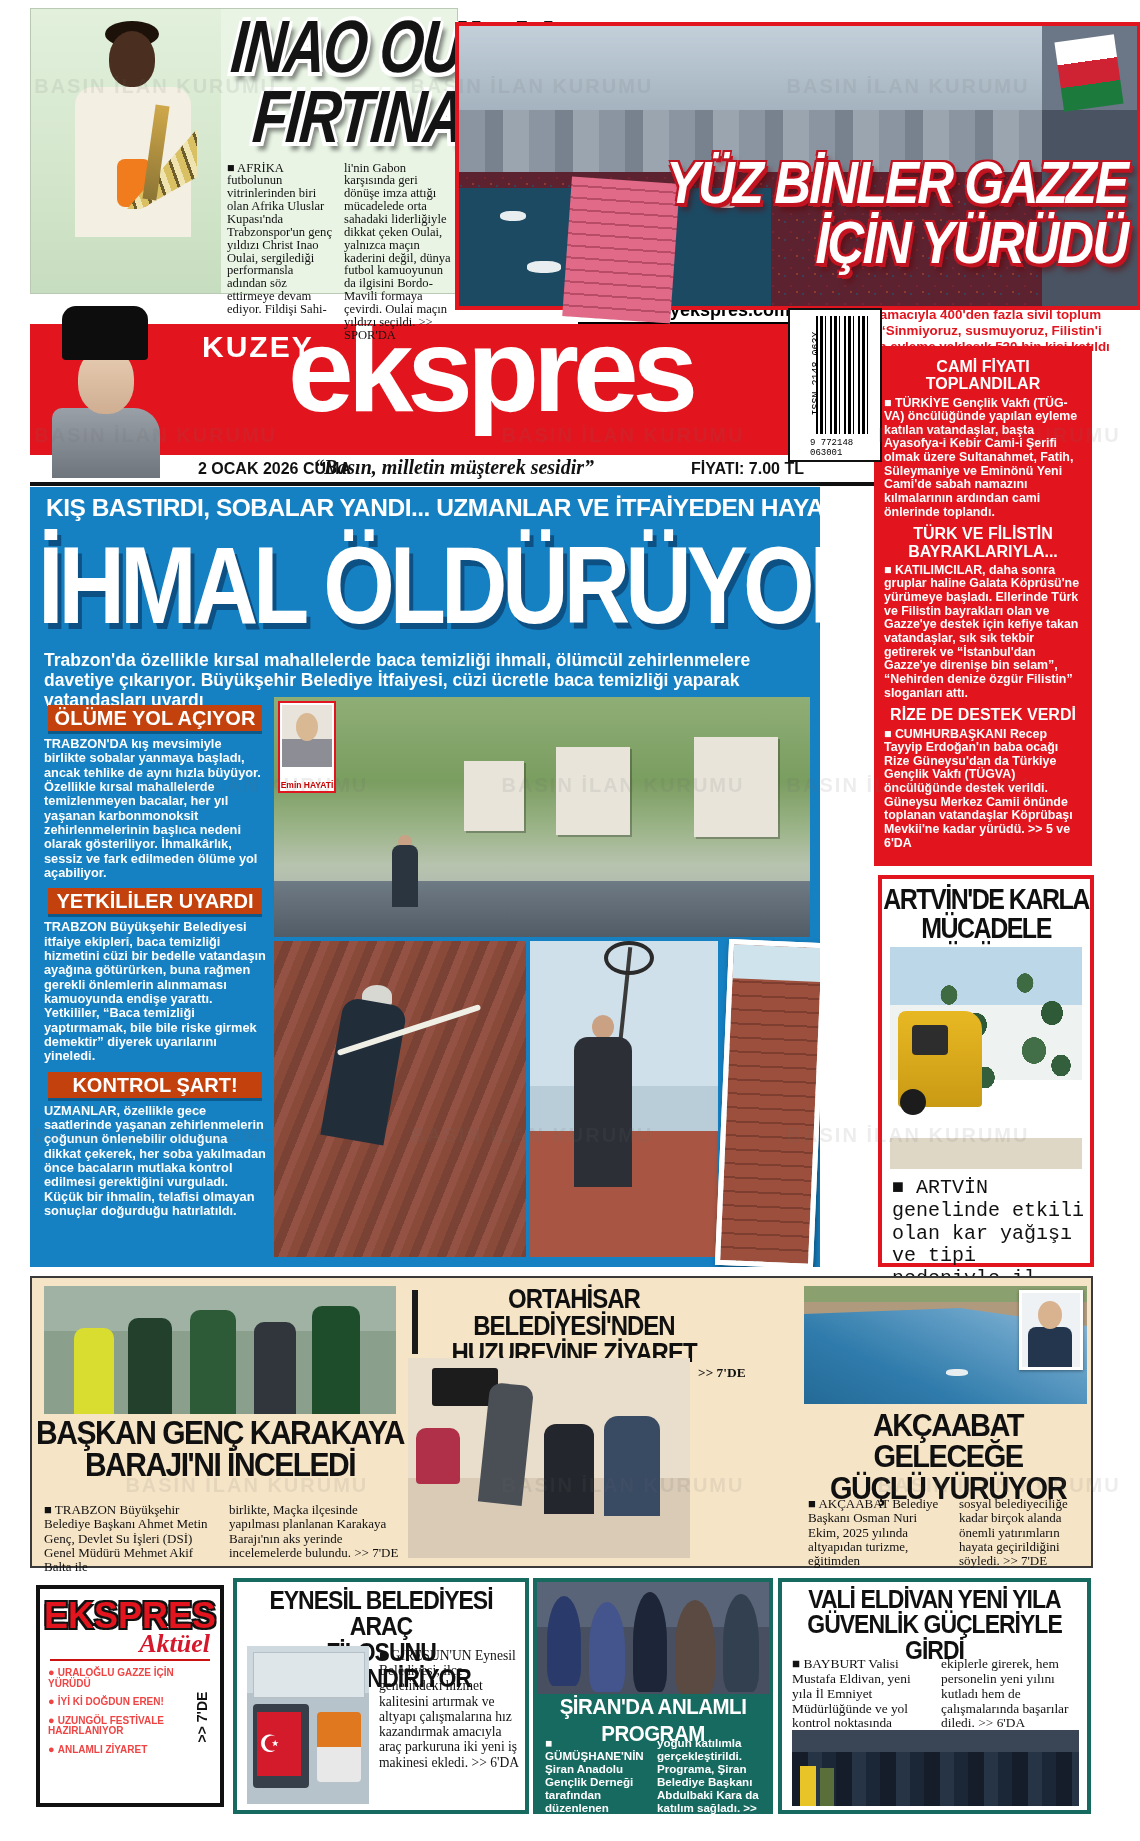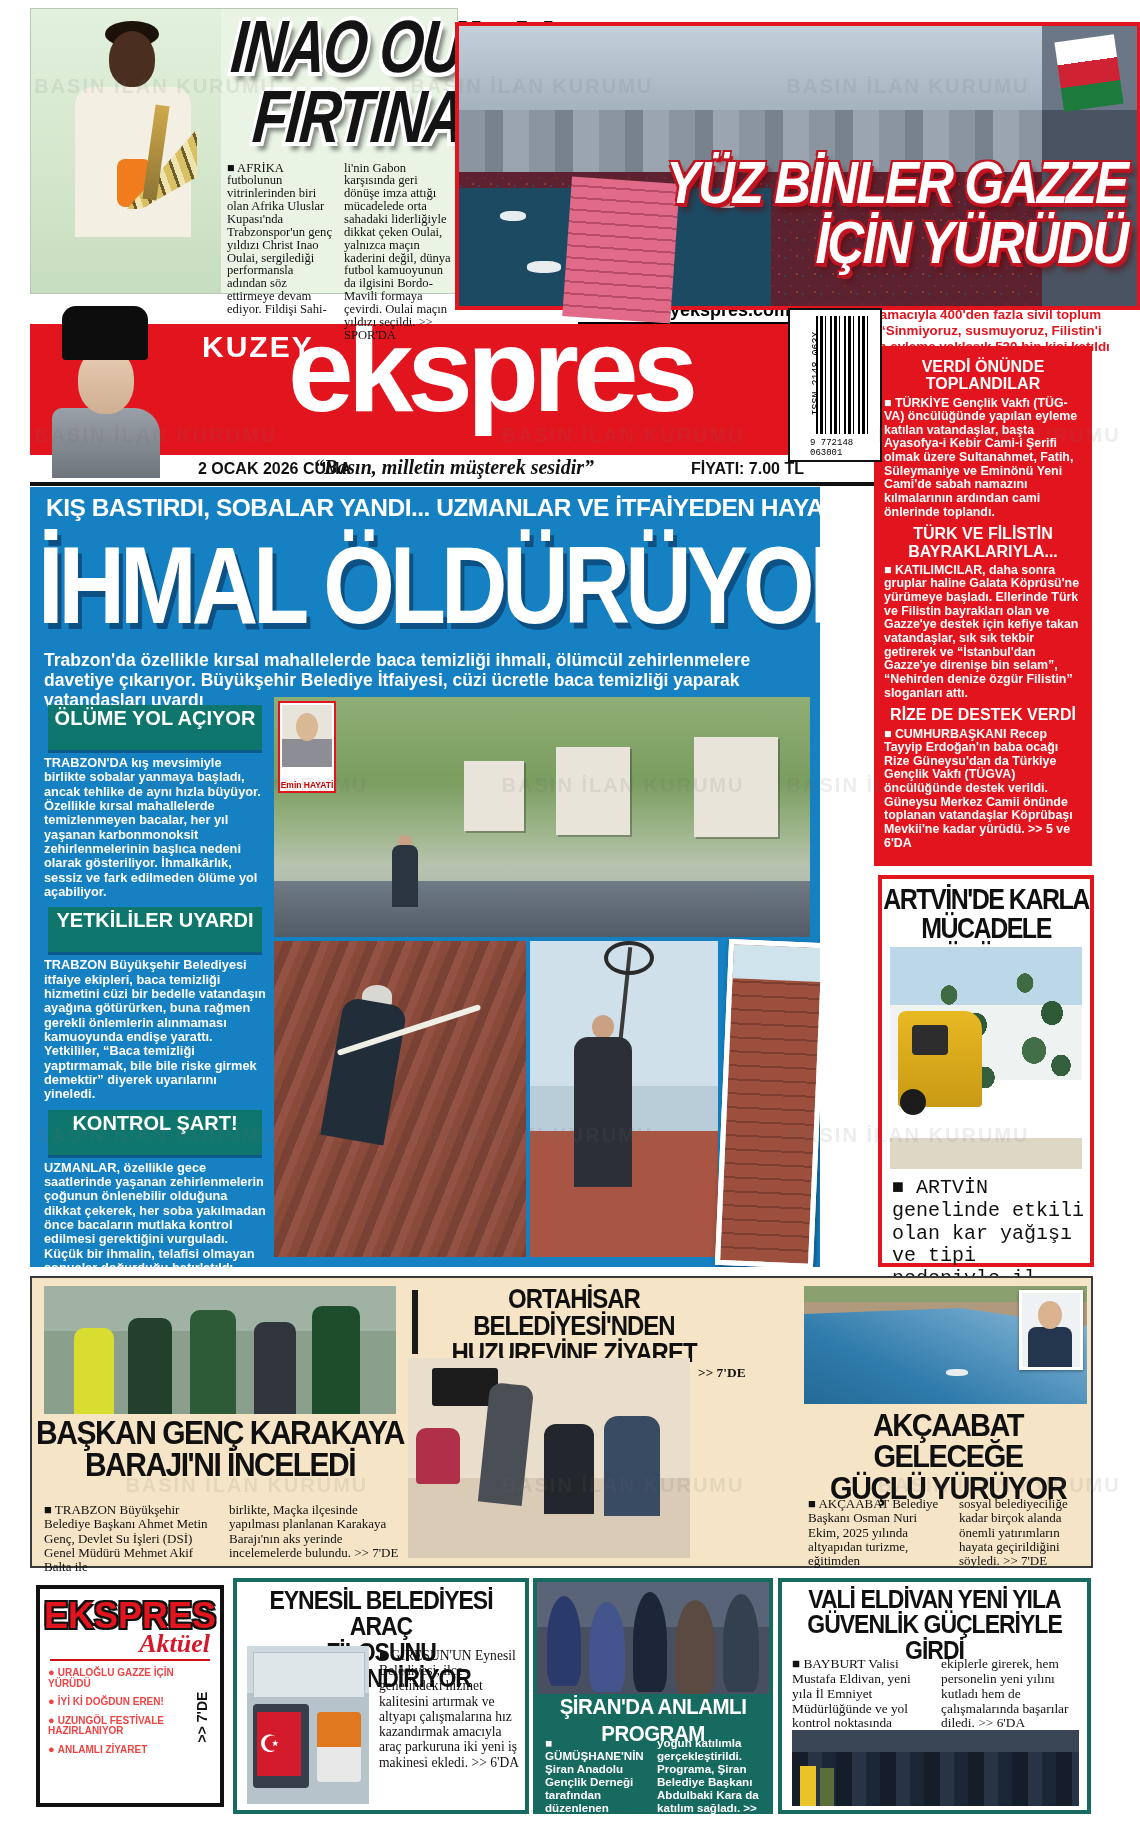--- a/index.html
+++ b/index.html
@@ -71,21 +71,21 @@
   .mh-price{position:absolute;right:74px;top:5px;font-weight:bold;font-size:16px;color:#111;}
 
   
   .blue-box{left:30px;top:487px;width:790px;height:780px;background:#1580c2;overflow:hidden;}
   .mb-kicker{position:absolute;left:16px;top:7px;color:#fff;font-weight:bold;font-size:24.5px;letter-spacing:-0.5px;white-space:nowrap;}
   .mb-headline{position:absolute;left:8px;top:44px;width:774px;text-align:center;color:#fff;font-weight:bold;
       font-size:92px;letter-spacing:-5px;line-height:1;transform:scaleY(1.18);transform-origin:top center;white-space:nowrap;
       text-shadow:4px 5px 0 rgba(8,40,80,.55);}
   .mb-deck{position:absolute;left:14px;top:163px;width:764px;color:#fff;font-weight:bold;font-size:17.5px;line-height:1.15;}
   .mb-leftcol{position:absolute;left:12px;top:210px;width:226px;}
-  .sec-h{background:#0f766e;color:#fff;font-weight:bold;font-size:20px;text-align:center;padding:2px 0 20px;margin:8px 6px 6px;box-shadow:0 3px 0 rgba(0,30,60,.4);}
+  .sec-h{background:#c2410c;color:#fff;font-weight:bold;font-size:20px;text-align:center;padding:2px 0 1px;margin:8px 6px 6px;box-shadow:0 3px 0 rgba(0,30,60,.4);}
   .sec-t{color:#fff;font-weight:bold;font-size:12.8px;line-height:1.12;margin:0 2px;}
   .mb-photos{position:absolute;left:244px;top:210px;width:536px;height:560px;}
   .roof-photo{left:0;top:0;width:536px;height:240px;background:linear-gradient(180deg,#8fae76 0%,#7a9d60 35%,#9cb489 55%,#b7c3ae 70%,#a7abb0 100%);}
   .rp-b1{position:absolute;background:#e8e4da;box-shadow:2px 2px 0 rgba(0,0,0,.25);}
   .rp-roofedge{position:absolute;left:0;bottom:0;width:100%;height:56px;background:linear-gradient(180deg,#6e7a84,#525c66);}
   .rp-man{position:absolute;left:118px;bottom:30px;width:26px;height:62px;border-radius:8px 8px 0 0;background:#2b3540;}
   .rp-manhead{position:absolute;left:124px;bottom:88px;width:14px;height:14px;border-radius:50%;background:#c9a184;}
   .portrait{position:absolute;left:4px;top:4px;width:54px;height:88px;background:#fff;border:2px solid #e2151e;z-index:5;}
   .portrait-img{position:absolute;left:2px;top:2px;right:2px;height:62px;background:linear-gradient(180deg,#e9e4db 0 55%,#8d8d95 55% 100%);}
   .pi-head{position:absolute;left:14px;top:8px;width:22px;height:28px;border-radius:50%;background:#d9b894;}
@@ -228,21 +228,21 @@
     <div class="g-flagman abs"></div>
     <div class="g-flag abs"></div>
     <div class="gazze-headline">
       <div>YÜZ BİNLER GAZZE</div>
       <div>İÇİN YÜRÜDÜ</div>
     </div>
   </div>
   <div class="abs gazze-deck">Filistin'deki katliamın durdurulması amacıyla 400'den fazla sivil toplum kuruluşunun iştirakiyle düzenlenen “Sinmiyoruz, susmuyoruz, Filistin'i unutmuyoruz” mitingi için düzenlenen eyleme yaklaşık 520 bin kişi katıldı</div>
 
   <div class="abs red-col">
-    <div class="rc-title">VERDİ ÖNÜNDE TOPLANDILAR</div>
+    <div class="rc-title">CAMİ FİYATI TOPLANDILAR</div>
     <div class="rc-text">■ TÜRKİYE Gençlik Vakfı (TÜG-VA) öncülüğünde yapılan eyleme katılan vatandaşlar, başta Ayasofya-i Kebir Cami-i Şerifi olmak üzere Sultanahmet, Fatih, Süleymaniye ve Eminönü Yeni Cami'de sabah namazını kılmalarının ardından cami önlerinde toplandı.</div>
     <div class="rc-title">TÜRK VE FİLİSTİN BAYRAKLARIYLA...</div>
     <div class="rc-text">■ KATILIMCILAR, daha sonra gruplar haline Galata Köprüsü'ne yürümeye başladı. Ellerinde Türk ve Filistin bayrakları olan ve Gazze'ye destek için kefiye takan vatandaşlar, sık sık tekbir getirerek ve “İstanbul'dan Gazze'ye direnişe bin selam”, “Nehirden denize özgür Filistin” sloganları attı.</div>
     <div class="rc-title">RİZE DE DESTEK VERDİ</div>
     <div class="rc-text">■ CUMHURBAŞKANI Recep Tayyip Erdoğan'ın baba ocağı Rize Güneysu'dan da Türkiye Gençlik Vakfı (TÜGVA) öncülüğünde destek verildi. Güneysu Merkez Camii önünde toplanan vatandaşlar Köprübaşı Mevkii'ne kadar yürüdü. &gt;&gt; 5 ve 6'DA</div>
   </div>
 
   <div class="abs masthead">
     <div class="mh-webrow">
       <span class="mh-website">www.kuzeyekspres.com.tr</span>

